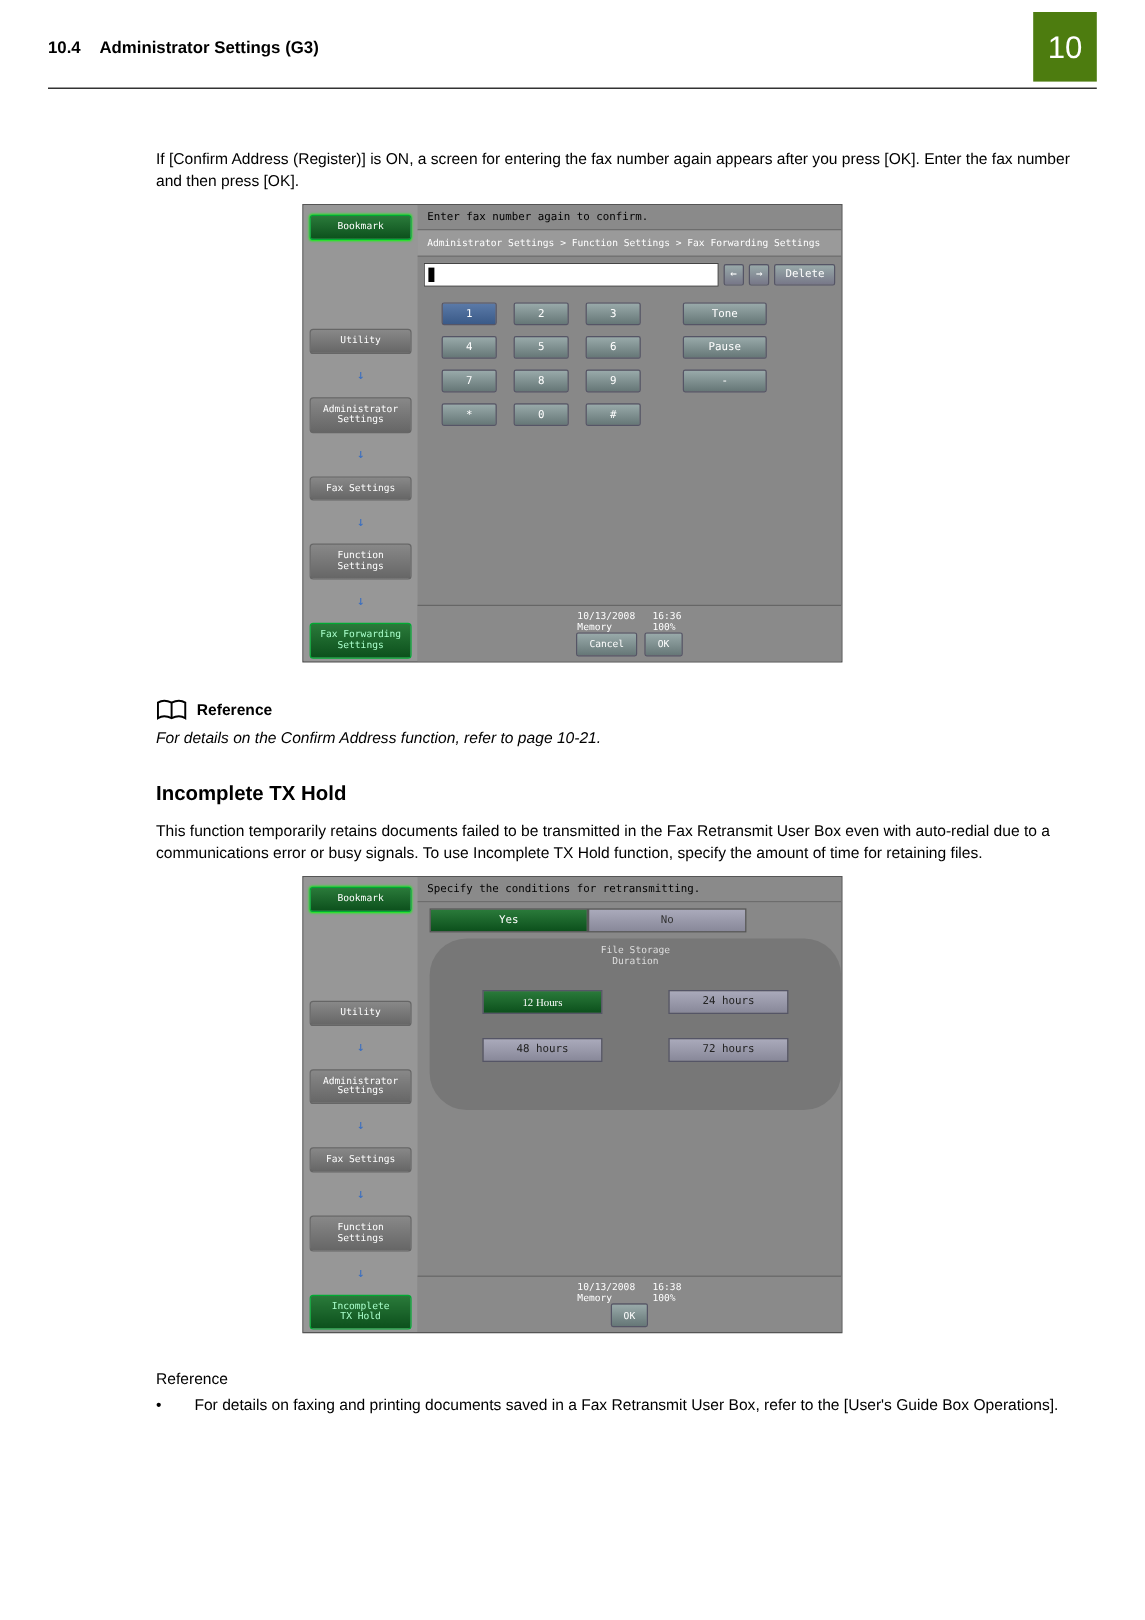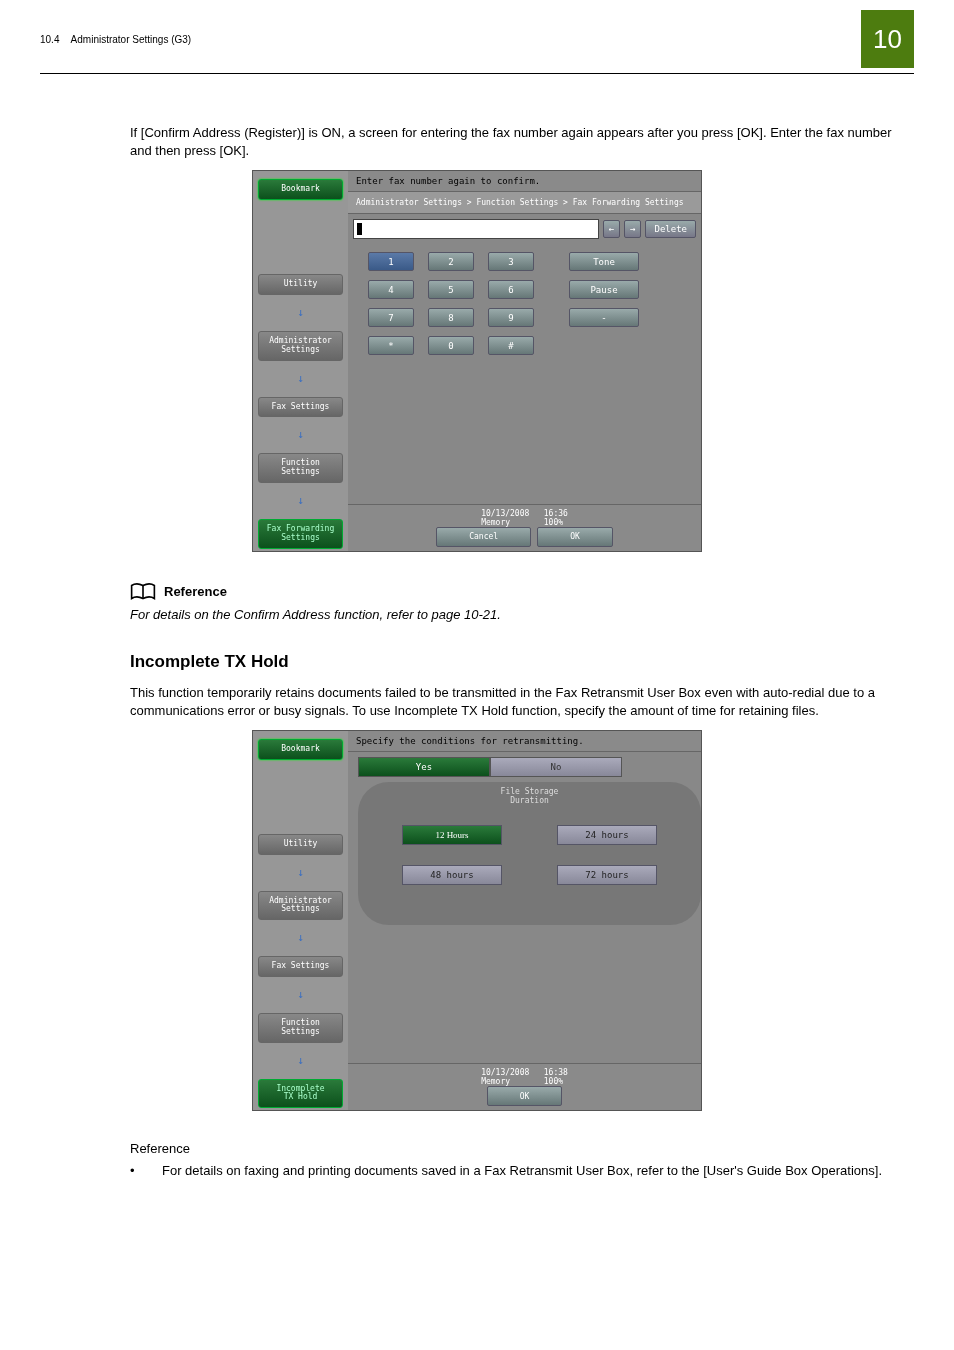--- a/index.html
+++ b/index.html
@@ -1,19 +1,19 @@
 <!DOCTYPE html>
 <html><head>
 <meta charset="utf-8">
 <style>
   * { box-sizing: border-box; margin: 0; padding: 0; }
   body { font-family: Arial, Helvetica, sans-serif; background: #fff; width: 954px; margin: 0 auto; color: #000; }
   .page { padding: 0 40px; }
   .hdr { display: flex; justify-content: space-between; align-items: center; border-bottom: 1px solid #000; padding: 10px 0 5px 0; margin-bottom: 50px; }
-  .hdr-left { font-size: 10px; font-weight: normal; }
+  .hdr-left { font-size: 14px; font-weight: bold; }
   .chapter-box { background: #4d7c0f; color: #fff; font-size: 26px; font-weight: normal; padding: 16px 12px; line-height: 1; }
   .body-text { font-size: 13px; line-height: 1.4; margin: 0 0 10px 90px; }
   .screenshot { margin: 10px auto 30px auto; width: 450px; background: #aaa; border: 1px solid #555; font-family: monospace, monospace; font-size: 9px; color: #fff; display: flex; flex-direction: column; }
   .ss-instr { background: #8a8a8a; color: #000; padding: 5px 8px; font-size: 9px; border-bottom: 1px solid #666; }
   .ss-body { display: flex; flex: 1; }
   .ss-left { width: 95px; background: #979797; display: flex; flex-direction: column; align-items: center; padding: 8px 5px 2px 5px; gap: 14px; }
   .ss-right { flex: 1; display: flex; flex-direction: column; background: #8c8c8c; }
   .bc { background: #9a9a9a; color: #fff; padding: 6px 8px; border-bottom: 1px solid #666; font-size: 8px; }
   .nav-btn { width: 85px; padding: 5px 2px; text-align: center; border: 1px solid #666; border-radius: 3px; font-size: 8px; line-height: 1.1; }
   .bkmk { background: linear-gradient(#2a7a3a,#0c501c); border: 1px solid #0a3; box-shadow: 0 0 2px #0f0; margin-bottom: 12px;}
@@ -25,21 +25,21 @@
   .text-input { flex: 1; background: #fff; height: 20px; border: 1px solid #444; display:flex; align-items:center; padding:0 3px;}
   .cursor { display:inline-block; width:5px; height:12px; background:#000;}
   .small-btn { background: linear-gradient(#9aa,#778); border: 1px solid #556; padding: 3px 5px; color:#fff; font-size:9px; border-radius:2px; display:flex; align-items:center; justify-content:center;}
   .keypad { display: grid; grid-template-columns: repeat(3, 46px); gap: 9px 14px; padding: 8px 20px; }
   .key { background: linear-gradient(#9aa,#677); border: 1px solid #556; height: 19px; display: flex; align-items: center; justify-content: center; border-radius: 2px; color:#fff;}
   .key.sel { background: linear-gradient(#5b7aa8,#3a5a88); }
   .side-keys { display:flex; flex-direction:column; gap:9px; padding:8px 15px;}
   .side-key { width:70px; height:19px; background:linear-gradient(#9aa,#677); border:1px solid #556; display:flex; align-items:center; justify-content:center; border-radius:2px; color:#fff;}
   .kb-wrap { display:flex; }
   .footer-row { display:flex; justify-content:space-between; align-items:center; padding:4px 8px; background:#8a8a8a; border-top:1px solid #666; font-size:8px;flex-direction:column;}
-  .act-btn { display:inline-flex; align-items:center; justify-content:center; background: linear-gradient(#9aa,#677); border: 1px solid #556; height: 20px; padding: 0 32px; border-radius:2px;}
+  .act-btn { display:inline-flex; align-items:center; justify-content:center; background: linear-gradient(#9aa,#677); border: 1px solid #556; height: 20px; padding: 0 10px; border-radius:2px;}
   .ref-row { display:flex; align-items:center; gap:8px; margin: 10px 0 5px 90px;}
   .ref-icon { width:26px; height:20px; }
   .ref-italic { font-style: italic; font-size: 13px; margin: 0 0 30px 90px; }
   h3.subhead { font-size: 17px; font-weight:bold; margin: 10px 0 12px 90px;}
   h3.ref-h { font-size: 13px; font-weight:bold;}
   .yes-no-row { display:flex; padding:5px 10px; gap:0;}
   .tab-btn { width:132px; height:20px; display:flex; align-items:center; justify-content:center; border:1px solid #555; font-size:9px;}
   .tab-yes { background: linear-gradient(#2a7a3a,#0c501c); color:#fff;}
   .tab-no { background: linear-gradient(#aab,#889); color:#333;}
   .storage-area { background:#777; margin:0 0 10px 10px; padding:5px 8px 20px 8px;border-radius:31px;}

